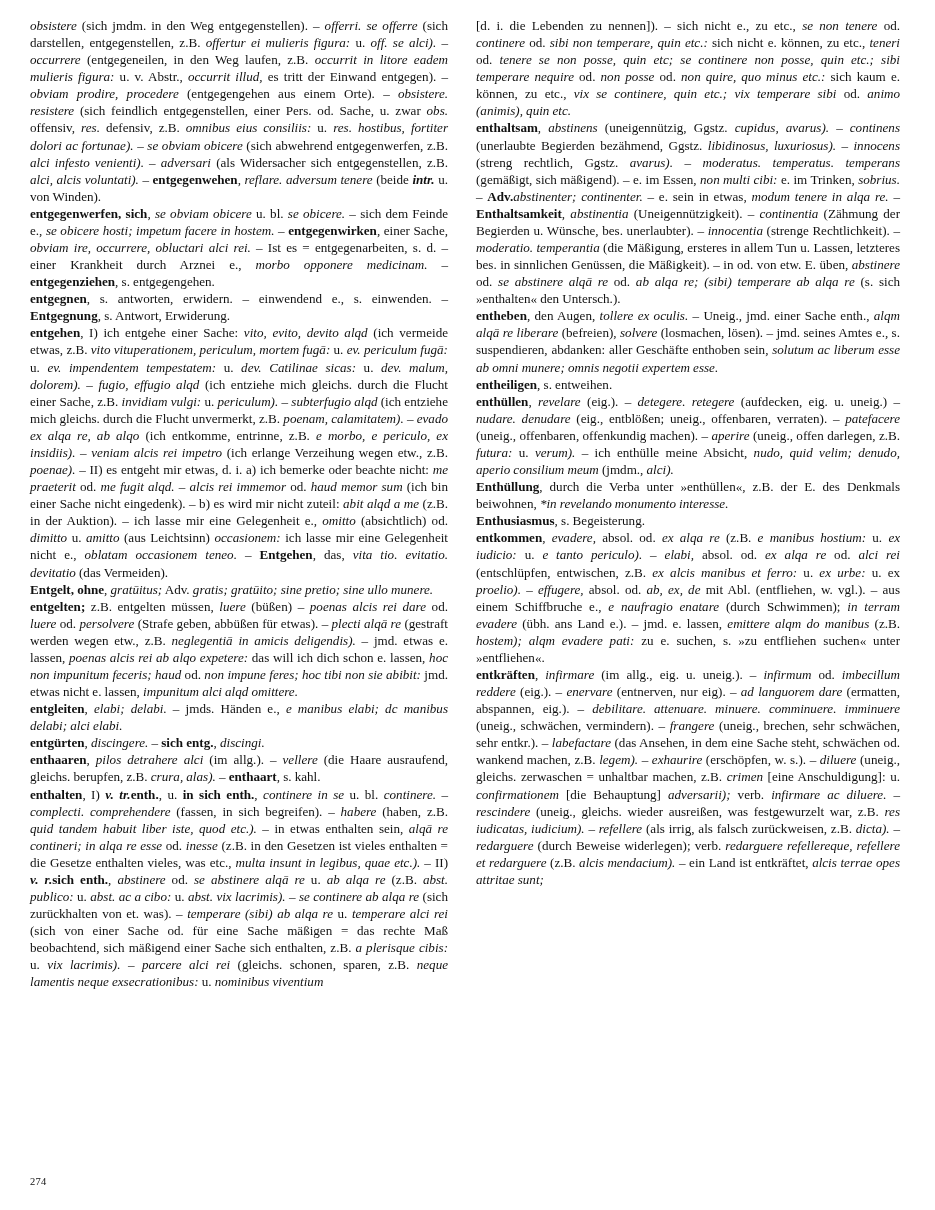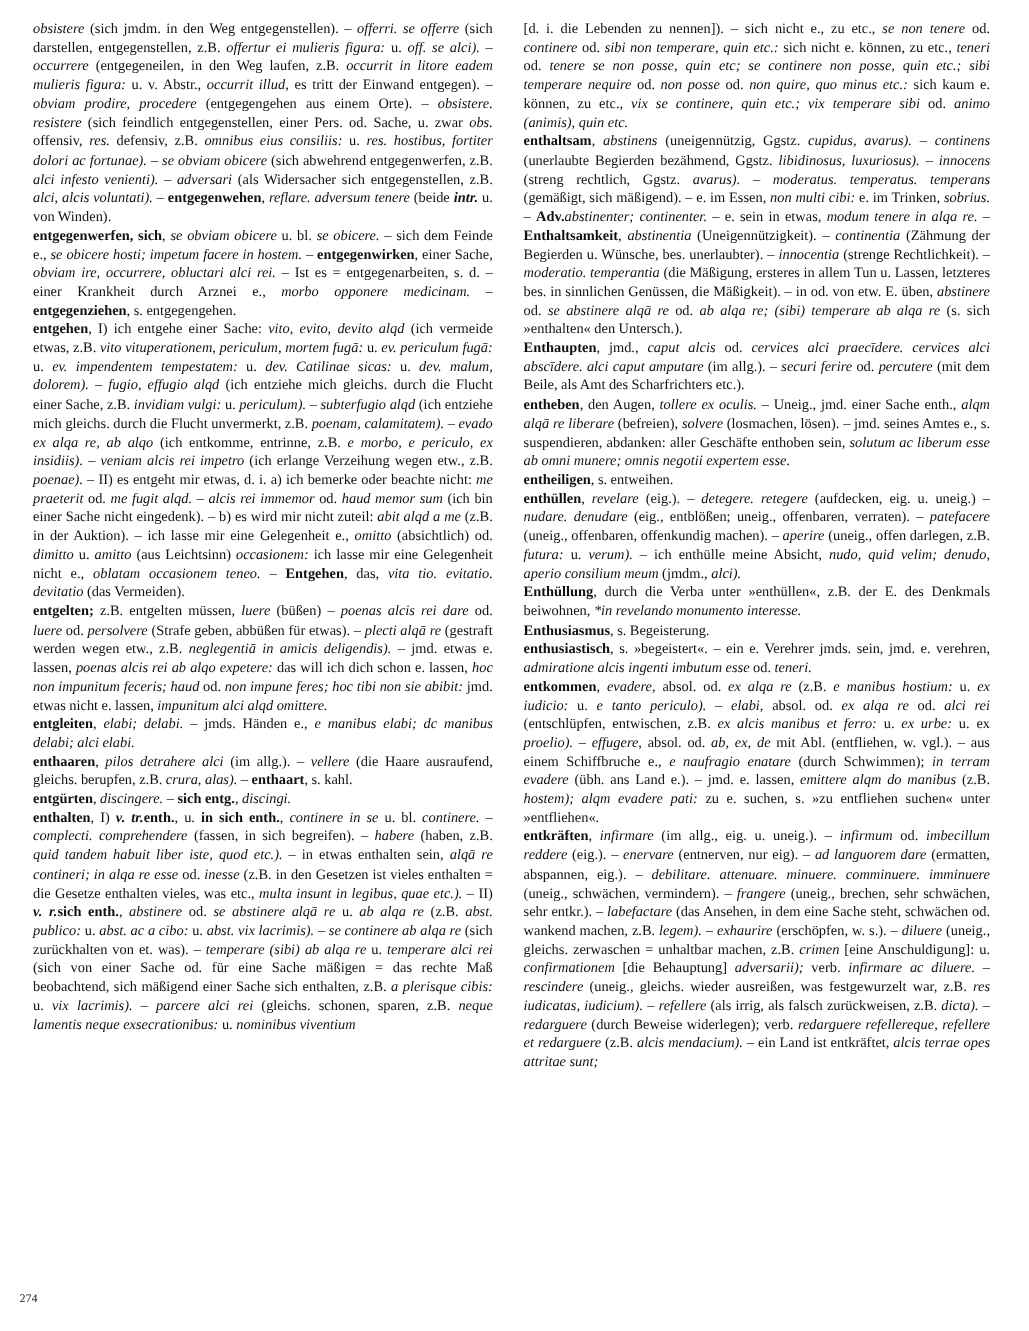--- a/index.html
+++ b/index.html
@@ -45,56 +45,56 @@
     text-justify: inter-word;
     margin: 0;
     hyphens: manual;
     -webkit-hyphens: manual;
     word-spacing: -0.1px;
   }
   b { font-weight: bold; }
   i { font-style: italic; }
   .folio {
     position: absolute;
-    left: 18px;
+    left: 30px;
     top: 1176px;
     font-size: 10.5px;
     font-family: "Liberation Serif", "DejaVu Serif", serif;
     color: #111111;
     letter-spacing: 0.2px;
   }
   .col-right .entry { text-align: justify; }
 </style>
 </head>
 <body>
 
 <div class="page">
   <div class="columns">
 
     <div class="col">
       <p class="entry"><i>obsistere</i> (sich jmdm. in den Weg entgegenstellen). – <i>offerri. se offerre</i> (sich darstellen, entgegenstellen, z.B. <i>offertur ei mulieris figura:</i> u. <i>off. se alci).</i> – <i>occurrere</i> (entgegeneilen, in den Weg laufen, z.B. <i>occurrit in litore eadem mulieris figura:</i> u. v. Abstr., <i>occurrit illud,</i> es tritt der Einwand entgegen). – <i>obviam prodire, procedere</i> (entgegengehen aus einem Orte). – <i>obsistere. resistere</i> (sich feindlich entgegenstellen, einer Pers. od. Sache, u. zwar <i>obs.</i> offensiv, <i>res.</i> defensiv, z.B. <i>omnibus eius consiliis:</i> u. <i>res. hostibus, fortiter dolori ac fortunae).</i> – <i>se obviam obicere</i> (sich abwehrend entgegenwerfen, z.B. <i>alci infesto venienti).</i> – <i>adversari</i> (als Widersacher sich entgegenstellen, z.B. <i>alci, alcis voluntati).</i> – <b>entgegenwehen</b>, <i>reflare. adversum tenere</i> (beide <b><i>intr.</i></b> u. von Winden).</p>
       <p class="entry"><b>entgegenwerfen, sich</b>, <i>se obviam obicere</i> u. bl. <i>se obicere.</i> – sich dem Feinde e., <i>se obicere hosti; impetum facere in hostem.</i> – <b>entgegenwirken</b>, einer Sache, <i>obviam ire, occurrere, obluctari alci rei.</i> – Ist es = entgegenarbeiten, s. d. – einer Krankheit durch Arznei e., <i>morbo opponere medicinam.</i> – <b>entgegenziehen</b>, s. entgegengehen.</p>
+      <p class="entry"><b>entgegnen</b>, s. antworten, erwidern. – einwendend e., s. einwenden. – <b>Entgegnung</b>, s. Antwort, Erwiderung.</p>
       <p class="entry"><b>entgehen</b>, I) ich entgehe einer Sache: <i>vito, evito, devito alqd</i> (ich vermeide etwas, z.B. <i>vito vituperationem, periculum, mortem fugā:</i> u. <i>ev. periculum fugā:</i> u. <i>ev. impendentem tempestatem:</i> u. <i>dev. Catilinae sicas:</i> u. <i>dev. malum, dolorem).</i> – <i>fugio, effugio alqd</i> (ich entziehe mich gleichs. durch die Flucht einer Sache, z.B. <i>invidiam vulgi:</i> u. <i>periculum).</i> – <i>subterfugio alqd</i> (ich entziehe mich gleichs. durch die Flucht unvermerkt, z.B. <i>poenam, calamitatem).</i> – <i>evado ex alqa re, ab alqo</i> (ich entkomme, entrinne, z.B. <i>e morbo, e periculo, ex insidiis).</i> – <i>veniam alcis rei impetro</i> (ich erlange Verzeihung wegen etw., z.B. <i>poenae).</i> – II) es entgeht mir etwas, d. i. a) ich bemerke oder beachte nicht: <i>me praeterit</i> od. <i>me fugit alqd.</i> – <i>alcis rei immemor</i> od. <i>haud memor sum</i> (ich bin einer Sache nicht eingedenk). – b) es wird mir nicht zuteil: <i>abit alqd a me</i> (z.B. in der Auktion). – ich lasse mir eine Gelegenheit e., <i>omitto</i> (absichtlich) od. <i>dimitto</i> u. <i>amitto</i> (aus Leichtsinn) <i>occasionem:</i> ich lasse mir eine Gelegenheit nicht e., <i>oblatam occasionem teneo.</i> – <b>Entgehen</b>, das, <i>vita tio. evitatio. devitatio</i> (das Vermeiden).</p>
+      <p class="entry"><b>Entgelt, ohne</b>, <i>gratūitus;</i> Adv. <i>gratis; gratūito; sine pretio; sine ullo munere.</i></p>
       <p class="entry"><b>entgelten;</b> z.B. entgelten müssen, <i>luere</i> (büßen) – <i>poenas alcis rei dare</i> od. <i>luere</i> od. <i>persolvere</i> (Strafe geben, abbüßen für etwas). – <i>plecti alqā re</i> (gestraft werden wegen etw., z.B. <i>neglegentiā in amicis deligendis).</i> – jmd. etwas e. lassen, <i>poenas alcis rei ab alqo expetere:</i> das will ich dich schon e. lassen, <i>hoc non impunitum feceris; haud</i> od. <i>non impune feres; hoc tibi non sie abibit:</i> jmd. etwas nicht e. lassen, <i>impunitum alci alqd omittere.</i></p>
       <p class="entry"><b>entgleiten</b>, <i>elabi; delabi.</i> – jmds. Händen e., <i>e manibus elabi; dc manibus delabi; alci elabi.</i></p>
+      <p class="entry"><b>entgürten</b>, <i>discingere.</i> – <b>sich entg.</b>, <i>discingi.</i></p>
       <p class="entry"><b>enthaaren</b>, <i>pilos detrahere alci</i> (im allg.). – <i>vellere</i> (die Haare ausraufend, gleichs. berupfen, z.B. <i>crura, alas).</i> – <b>enthaart</b>, s. kahl.</p>
-      <p class="entry"><b>entgürten</b>, <i>discingere.</i> – <b>sich entg.</b>, <i>discingi.</i></p>
       <p class="entry"><b>enthalten</b>, I) <b><i>v. tr.</i></b><b>enth.</b>, u. <b>in sich enth.</b>, <i>continere in se</i> u. bl. <i>continere.</i> – <i>complecti. comprehendere</i> (fassen, in sich begreifen). – <i>habere</i> (haben, z.B. <i>quid tandem habuit liber iste, quod etc.).</i> – in etwas enthalten sein, <i>alqā re contineri; in alqa re esse</i> od. <i>inesse</i> (z.B. in den Gesetzen ist vieles enthalten = die Gesetze enthalten vieles, was etc., <i>multa insunt in legibus, quae etc.).</i> – II) <b><i>v. r.</i></b><b>sich enth.</b>, <i>abstinere</i> od. <i>se abstinere alqā re</i> u. <i>ab alqa re</i> (z.B. <i>abst. publico:</i> u. <i>abst. ac a cibo:</i> u. <i>abst. vix lacrimis).</i> – <i>se continere ab alqa re</i> (sich zurückhalten von et. was). – <i>temperare (sibi) ab alqa re</i> u. <i>temperare alci rei</i> (sich von einer Sache od. für eine Sache mäßigen = das rechte Maß beobachtend, sich mäßigend einer Sache sich enthalten, z.B. <i>a plerisque cibis:</i> u. <i>vix lacrimis).</i> – <i>parcere alci rei</i> (gleichs. schonen, sparen, z.B. <i>neque lamentis neque exsecrationibus:</i> u. <i>nominibus viventium</i></p>
     </div>
 
     <div class="col col-right">
       <p class="entry">[d. i. die Lebenden zu nennen]). – sich nicht e., zu etc., <i>se non tenere</i> od. <i>continere</i> od. <i>sibi non temperare, quin etc.:</i> sich nicht e. können, zu etc., <i>teneri</i> od. <i>tenere se non posse, quin etc; se continere non posse, quin etc.; sibi temperare nequire</i> od. <i>non posse</i> od. <i>non quire, quo minus etc.:</i> sich kaum e. können, zu etc., <i>vix se continere, quin etc.; vix temperare sibi</i> od. <i>animo (animis), quin etc.</i></p>
       <p class="entry"><b>enthaltsam</b>, <i>abstinens</i> (uneigennützig, Ggstz. <i>cupidus, avarus).</i> – <i>continens</i> (unerlaubte Begierden bezähmend, Ggstz. <i>libidinosus, luxuriosus).</i> – <i>innocens</i> (streng rechtlich, Ggstz. <i>avarus).</i> – <i>moderatus. temperatus. temperans</i> (gemäßigt, sich mäßigend). – e. im Essen, <i>non multi cibi:</i> e. im Trinken, <i>sobrius.</i> – <b>Adv.</b><i>abstinenter; continenter.</i> – e. sein in etwas, <i>modum tenere in alqa re.</i> – <b>Enthaltsamkeit</b>, <i>abstinentia</i> (Uneigennützigkeit). – <i>continentia</i> (Zähmung der Begierden u. Wünsche, bes. unerlaubter). – <i>innocentia</i> (strenge Rechtlichkeit). – <i>moderatio. temperantia</i> (die Mäßigung, ersteres in allem Tun u. Lassen, letzteres bes. in sinnlichen Genüssen, die Mäßigkeit). – in od. von etw. E. üben, <i>abstinere</i> od. <i>se abstinere alqā re</i> od. <i>ab alqa re; (sibi) temperare ab alqa re</i> (s. sich »enthalten« den Untersch.).</p>
-      <p class="entry"><b>Enthaupten</b>, jmd., <i>caput alcis</i> od. <i>cervices alci praecīdere. cervices alci abscīdere. alci caput amputare</i> (im allg.). – <i>securi ferire</i> od. <i>percutere</i> (mit dem Beile, als Amt des Scharfrichters etc.).</p>
       <p class="entry"><b>entheben</b>, den Augen, <i>tollere ex oculis.</i> – Uneig., jmd. einer Sache enth., <i>alqm alqā re liberare</i> (befreien), <i>solvere</i> (losmachen, lösen). – jmd. seines Amtes e., s. suspendieren, abdanken: aller Geschäfte enthoben sein, <i>solutum ac liberum esse ab omni munere; omnis negotii expertem esse.</i></p>
       <p class="entry"><b>entheiligen</b>, s. entweihen.</p>
       <p class="entry"><b>enthüllen</b>, <i>revelare</i> (eig.). – <i>detegere. retegere</i> (aufdecken, eig. u. uneig.) – <i>nudare. denudare</i> (eig., entblößen; uneig., offenbaren, verraten). – <i>patefacere</i> (uneig., offenbaren, offenkundig machen). – <i>aperire</i> (uneig., offen darlegen, z.B. <i>futura:</i> u. <i>verum).</i> – ich enthülle meine Absicht, <i>nudo, quid velim; denudo, aperio consilium meum</i> (jmdm., <i>alci).</i></p>
       <p class="entry"><b>Enthüllung</b>, durch die Verba unter »enthüllen«, z.B. der E. des Denkmals beiwohnen, <i>*in revelando monumento interesse.</i></p>
       <p class="entry"><b>Enthusiasmus</b>, s. Begeisterung.</p>
-      <p class="entry"><b>enthusiastisch</b>, s. »begeistert«. – ein e. Verehrer jmds. sein, jmd. e. verehren, <i>admiratione alcis ingenti imbutum esse</i> od. <i>teneri.</i></p>
       <p class="entry"><b>entkommen</b>, <i>evadere,</i> absol. od. <i>ex alqa re</i> (z.B. <i>e manibus hostium:</i> u. <i>ex iudicio:</i> u. <i>e tanto periculo).</i> – <i>elabi,</i> absol. od. <i>ex alqa re</i> od. <i>alci rei</i> (entschlüpfen, entwischen, z.B. <i>ex alcis manibus et ferro:</i> u. <i>ex urbe:</i> u. ex <i>proelio).</i> – <i>effugere,</i> absol. od. <i>ab, ex, de</i> mit Abl. (entfliehen, w. vgl.). – aus einem Schiffbruche e., <i>e naufragio enatare</i> (durch Schwimmen); <i>in terram evadere</i> (übh. ans Land e.). – jmd. e. lassen, <i>emittere alqm do manibus</i> (z.B. <i>hostem); alqm evadere pati:</i> zu e. suchen, s. »zu entfliehen suchen« unter »entfliehen«.</p>
       <p class="entry"><b>entkräften</b>, <i>infirmare</i> (im allg., eig. u. uneig.). – <i>infirmum</i> od. <i>imbecillum reddere</i> (eig.). – <i>enervare</i> (entnerven, nur eig). – <i>ad languorem dare</i> (ermatten, abspannen, eig.). – <i>debilitare. attenuare. minuere. comminuere. imminuere</i> (uneig., schwächen, vermindern). – <i>frangere</i> (uneig., brechen, sehr schwächen, sehr entkr.). – <i>labefactare</i> (das Ansehen, in dem eine Sache steht, schwächen od. wankend machen, z.B. <i>legem).</i> – <i>exhaurire</i> (erschöpfen, w. s.). – <i>diluere</i> (uneig., gleichs. zerwaschen = unhaltbar machen, z.B. <i>crimen</i> [eine Anschuldigung]: u. <i>confirmationem</i> [die Behauptung] <i>adversarii);</i> verb. <i>infirmare ac diluere.</i> – <i>rescindere</i> (uneig., gleichs. wieder ausreißen, was festgewurzelt war, z.B. <i>res iudicatas, iudicium).</i> – <i>refellere</i> (als irrig, als falsch zurückweisen, z.B. <i>dicta).</i> – <i>redarguere</i> (durch Beweise widerlegen); verb. <i>redarguere refellereque, refellere et redarguere</i> (z.B. <i>alcis mendacium).</i> – ein Land ist entkräftet, <i>alcis terrae opes attritae sunt;</i></p>
     </div>
 
   </div>
 </div>
 
 <div class="folio">274</div>
 
 </body></html>

